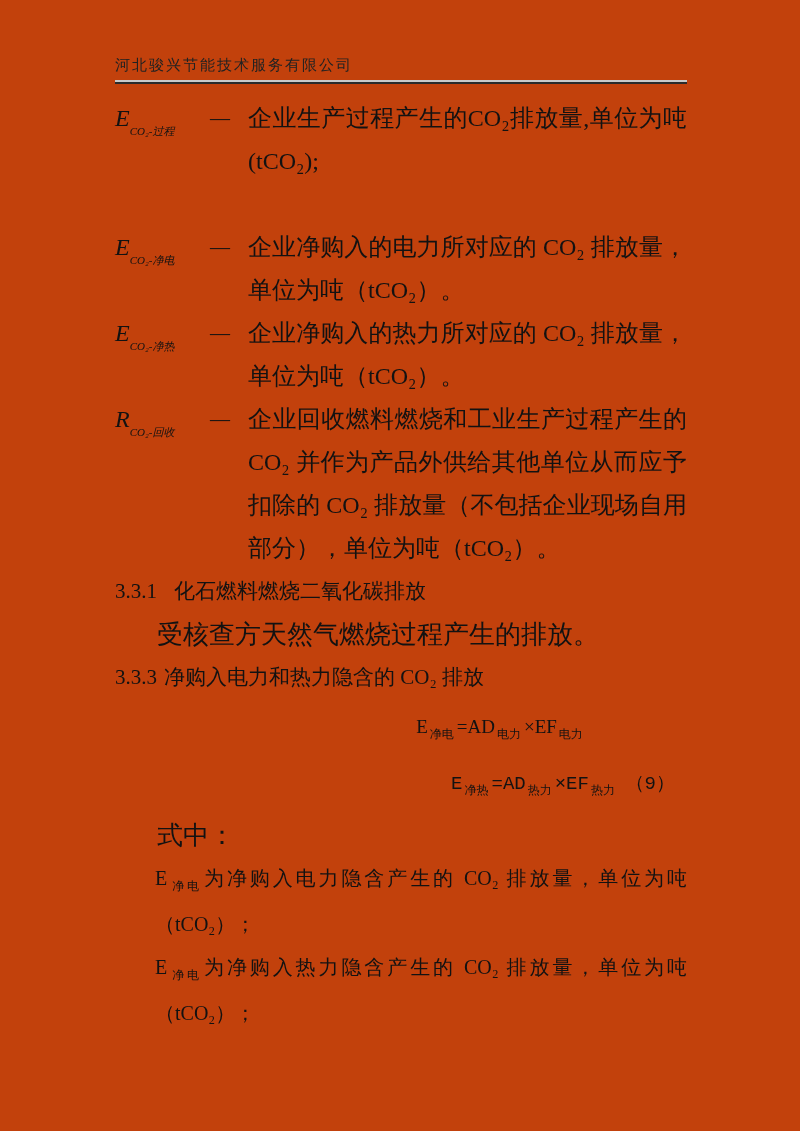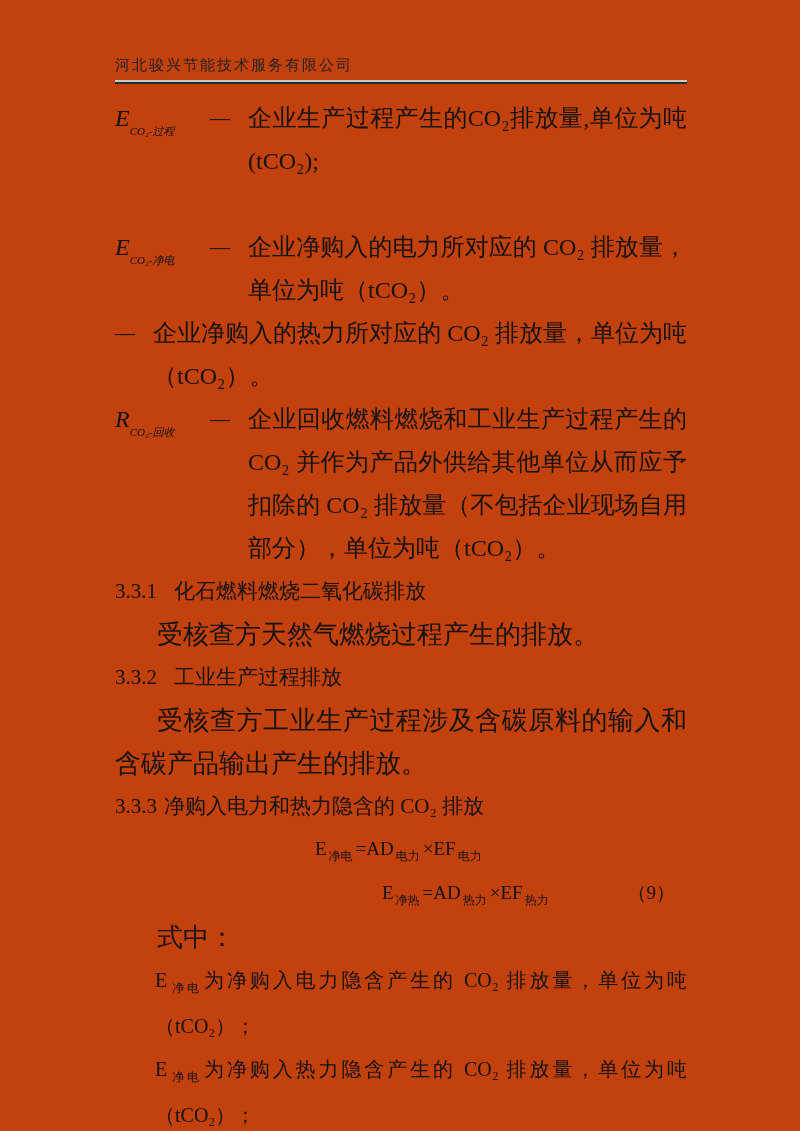--- a/index.html
+++ b/index.html
@@ -22,23 +22,23 @@
   .sym{font-style:italic;font-size:24px;}
   .sym-sub{font-style:italic;font-size:11px;position:relative;top:9px;letter-spacing:0;}
   .dash{width:38px;font-size:20px;line-height:43px;}
   .desc{flex:1;font-size:24px;line-height:43px;text-align:justify;text-justify:inter-character;}
   
   .sec-h{font-size:21px;font-weight:normal;line-height:43px;margin:0;}
   .sec-h .num{margin-right:17px;}
   .sec-h.tight .num{margin-right:7px;}
   .para{font-size:26px;line-height:43px;margin:0;text-align:justify;text-justify:inter-character;text-indent:42px;}
   
-  .formula{font-size:19px;line-height:41px;white-space:nowrap;}
+  .formula{font-size:19px;line-height:55px;white-space:nowrap;text-align:center;}
   .f1{margin-left:200px;}
-  .f2{margin-left:267px;position:relative;}
+  .f2{margin-left:267px;position:relative;font-family:Liberation Mono, monospace;}
   .f-sub{font-size:12px;position:relative;top:5px;margin:0 3px 0 2px;}
   .f-num{position:absolute;right:12px;top:0;font-size:19px;}
   
   .note{font-size:20px;line-height:43px;padding-left:40px;text-align:justify;text-justify:inter-character;}
   .n-sub{font-size:12px;position:relative;top:5px;margin:0 2px;}
 </style>
 </head>
 <body>
 
 <div class="page">
@@ -58,41 +58,38 @@
         <div class="desc">企业生产过程产生的CO₂排放量,单位为吨(tCO₂);</div>
       </div>
 
       <div class="def">
         <div class="term"><span class="sym">E</span><span class="sym-sub">CO₂-净电</span></div>
         <div class="dash">—</div>
         <div class="desc">企业净购入的电力所对应的 CO₂ 排放量，单位为吨（tCO₂）。</div>
       </div>
 
       <div class="def">
+        <div class="term"><span class="sym">E</span><span class="sym-sub">CO₂-净热</span></div>
         <div class="dash">—</div>
         <div class="desc">企业净购入的热力所对应的 CO₂ 排放量，单位为吨（tCO₂）。</div>
       </div>
 
       <div class="def">
         <div class="term"><span class="sym">R</span><span class="sym-sub">CO₂-回收</span></div>
         <div class="dash">—</div>
         <div class="desc">企业回收燃料燃烧和工业生产过程产生的 CO₂ 并作为产品外供给其他单位从而应予扣除的 CO₂ 排放量（不包括企业现场自用部分），单位为吨（tCO₂）。</div>
       </div>
 
     </div>
 
     <div class="section">
       <h3 class="sec-h"><span class="num">3.3.1</span><span>化石燃料燃烧二氧化碳排放</span></h3>
       <p class="para">受核查方天然气燃烧过程产生的排放。</p>
     </div>
 
-    <div class="section">
-      <h3 class="sec-h"><span class="num">3.3.2</span><span>工业生产过程排放</span></h3>
-      <p class="para">受核查方工业生产过程涉及含碳原料的输入和含碳产品输出产生的排放。</p>
-    </div>
 
     <div class="section">
       <h3 class="sec-h tight"><span class="num">3.3.3</span><span>净购入电力和热力隐含的 CO₂ 排放</span></h3>
     </div>
 
     <div class="formula f1">
       <span>E</span><span class="f-sub">净电</span><span>=AD</span><span class="f-sub">电力</span><span>×EF</span><span class="f-sub">电力</span>
     </div>
 
     <div class="formula f2">

